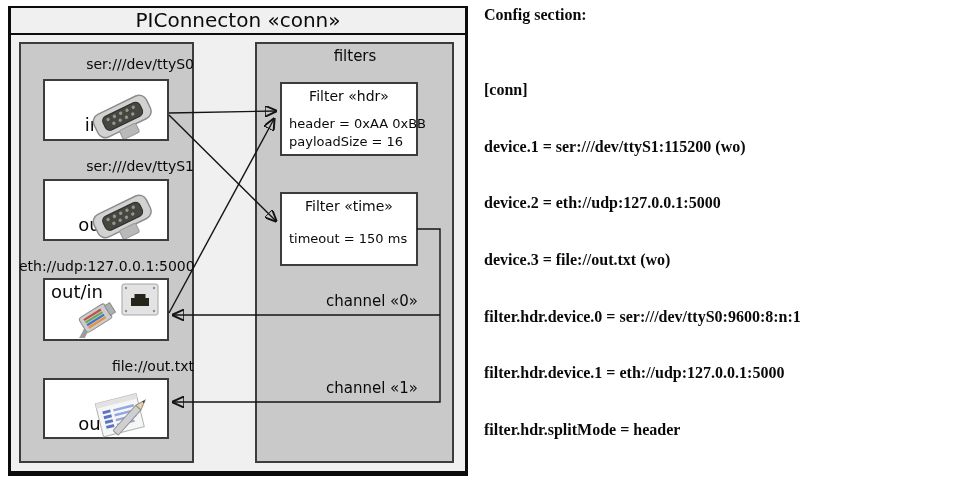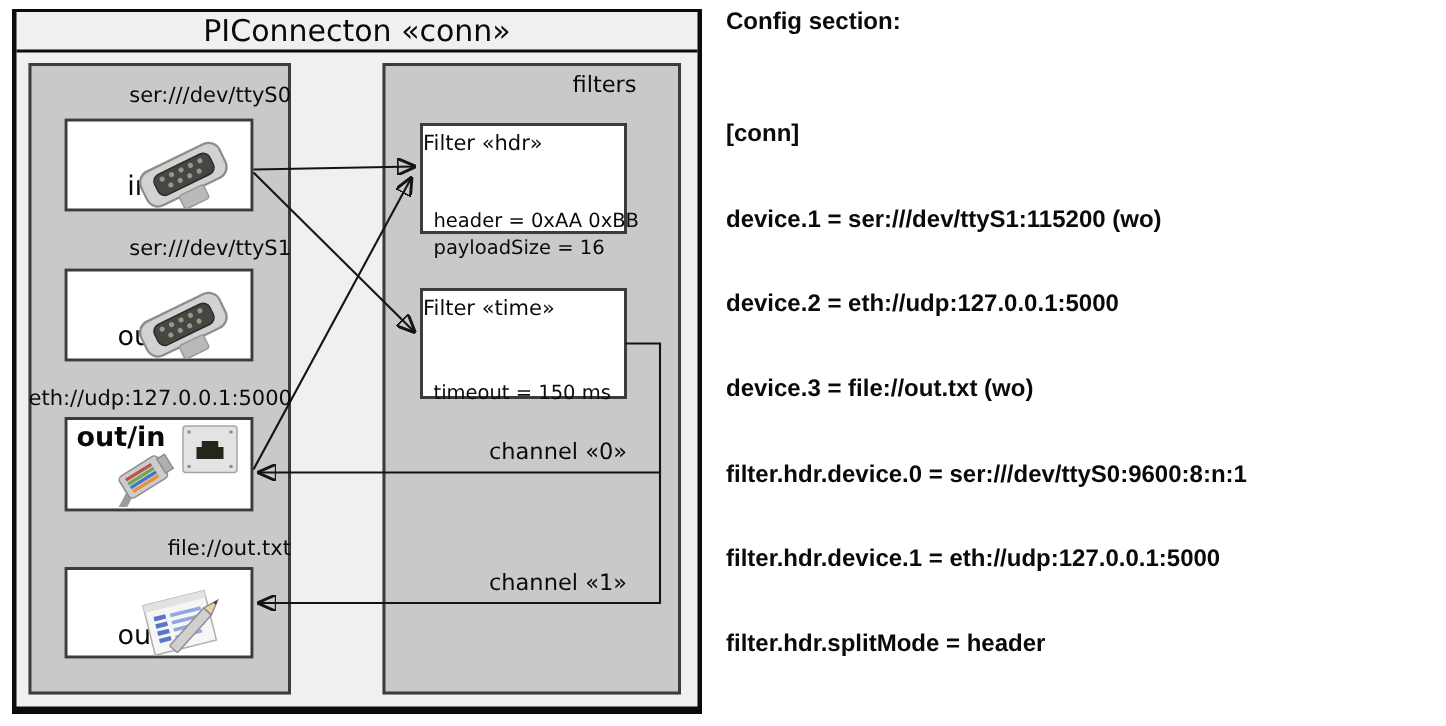--- a/index.html
+++ b/index.html
@@ -32,73 +32,73 @@
   
   .container{
     box-sizing:border-box;
     background:#c9c9c9;
     border:2px solid #3c3c3c;
   }
   #devices-container{left:19px;top:42px;width:175px;height:421px;}
   #filters-container{left:255px;top:42px;width:199px;height:421px;}
   #filters-title{
     left:255px;top:47px;width:200px;
-    text-align:center;font-size:15px;margin-left:48px;
+    text-align:center;font-size:15px;
   }
 
   
   .dev-label{
     left:19px;width:175px;height:18px;
     text-align:right;font-size:14px;
   }
   .dev-box{
     left:43px;width:126px;
     box-sizing:border-box;
     background:#ffffff;
     border:2px solid #3c3c3c;
   }
   .port-label{
     position:absolute;top:1px;
     font-size:18px;
   }
   .port-centered{left:0;right:26px;text-align:center;margin-top:32px;}
-  .port-left{left:6px;font-weight:bold;}
+  .port-left{left:6px;}
 
   
   .filter-box{
     left:280px;width:138px;height:74px;
     box-sizing:border-box;
     background:#ffffff;
     border:2px solid #3c3c3c;
   }
   .filter-title{
     position:absolute;top:4px;left:0;right:0;
-    font-size:14px;
+    text-align:center;font-size:14px;
   }
   .filter-attr{
     position:absolute;left:7px;
-    font-size:13px;line-height:18.5px;white-space:pre;margin-top:24px;
+    font-size:13px;line-height:18.5px;white-space:pre;
   }
 
   
   .channel-label{
     left:300px;width:118px;
     text-align:right;font-size:15px;
   }
 
   
   #overlay{
     left:0;top:0;width:964px;height:484px;
     pointer-events:none;
   }
   #overlay path{stroke:#141414;stroke-width:1.4;fill:none;}
 
   
   .mono{
-    font-family:Liberation Sans, sans-serif;
+    font-family:Liberation Serif, serif;
     font-weight:bold;
     font-size:16px;
     white-space:pre;
   }
   #config-heading{left:484px;top:6px;}
   #config-block{left:484px;top:43px;line-height:18.9px;}
 
   .icon{position:absolute;}
 </style>
 </head>

